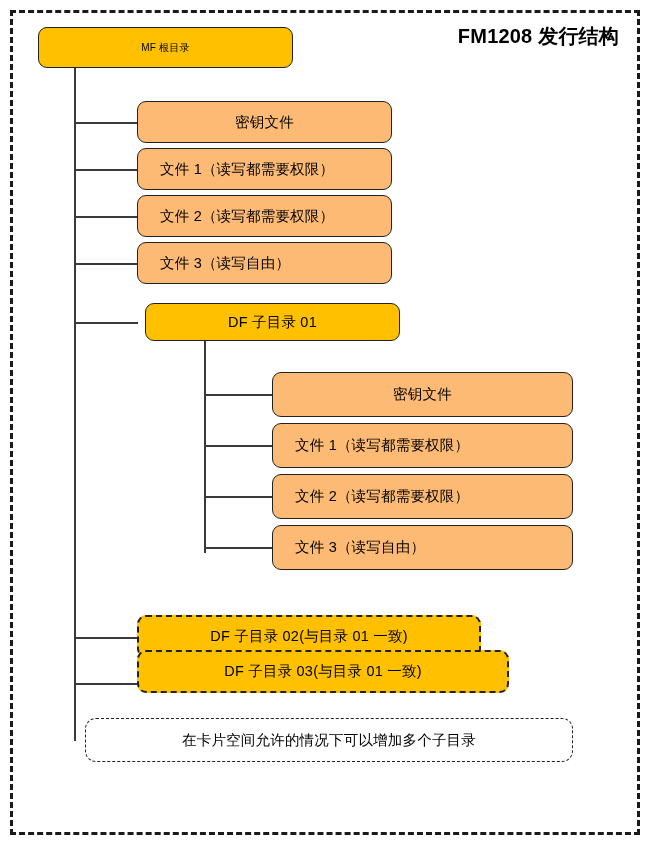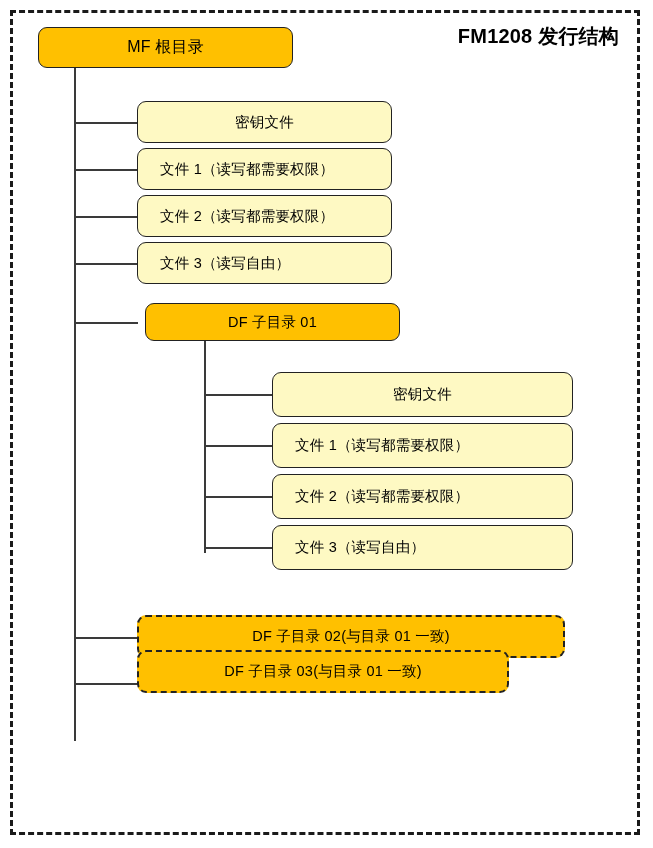--- a/index.html
+++ b/index.html
@@ -38,21 +38,21 @@
     color: #000000;
     letter-spacing: 0.2px;
     white-space: nowrap;
   }
   
   .node {
     position: absolute;
     box-sizing: border-box;
     border: 1.6px solid #222222;
     border-radius: 9px;
-    background: #fef9c3;
+    background: #fdba74;
     color: #000000;
     font-size: 14.5px;
     display: flex;
     align-items: center;
     letter-spacing: 0.2px;
   }
   .node.center { justify-content: center; }
   .node.left   { justify-content: flex-start; padding-left: 22px; }
   .node.orange { background: #FFC000; }
   .node.dashed { border-style: dashed; border-width: 2px; }
@@ -74,21 +74,21 @@
 </style>
 </head>
 <body>
 
 <div id="canvas">
 
   <div class="page-frame"></div>
 
   <div class="diagram-title">FM1208 发行结构</div>
 
-  <div class="node orange center" style="left:38px; top:27px; width:255px; height:41px; font-size:16px;">
+  <div class="node orange center" style="left:38px; top:27px; width:255px; height:41px; font-size:10px;">
     <span class="label">MF 根目录</span>
   </div>
 
   <div class="trunk" style="left:74px; top:68px; height:673px;"></div>
 
   <div class="branch" style="left:74px; top:122px; width:64px;"></div>
   <div class="branch" style="left:74px; top:169px; width:64px;"></div>
   <div class="branch" style="left:74px; top:216px; width:64px;"></div>
   <div class="branch" style="left:74px; top:263px; width:64px;"></div>
   <div class="branch" style="left:74px; top:322px; width:64px;"></div>
@@ -131,22 +131,25 @@
   </div>
 
   <div class="node white left" style="left:272px; top:474px; width:301px; height:45px;">
     <span class="label">文件 2（读写都需要权限）</span>
   </div>
 
   <div class="node white left" style="left:272px; top:525px; width:301px; height:45px;">
     <span class="label">文件 3（读写自由）</span>
   </div>
 
-  <div class="node orange dashed center" style="left:137px; top:615px; width:428px; height:43px;">
+  <div class="node orange dashed center" style="left:137px; top:615px; width:344px; height:43px;">
     <span class="label">DF 子目录 02(与目录 01 一致)</span>
   </div>
 
   <div class="node orange dashed center" style="left:137px; top:650px; width:372px; height:43px;">
     <span class="label">DF 子目录 03(与目录 01 一致)</span>
   </div>
 
+  <div class="node note center" style="left:85px; top:718px; width:488px; height:44px; border-radius:11px;">
+    <span class="label">在卡片空间允许的情况下可以增加多个子目录</span>
+  </div>
 
 </div>
 
 </body></html>

